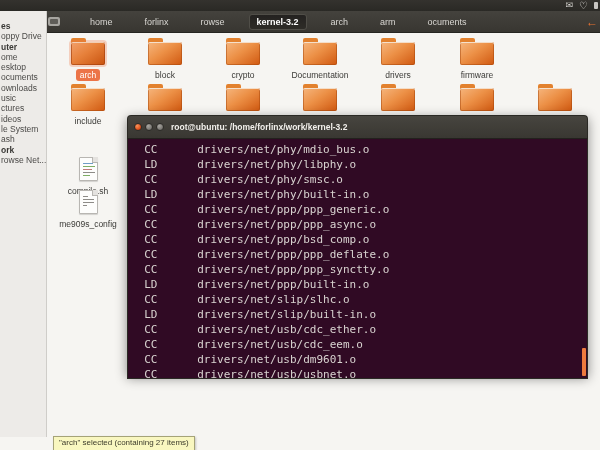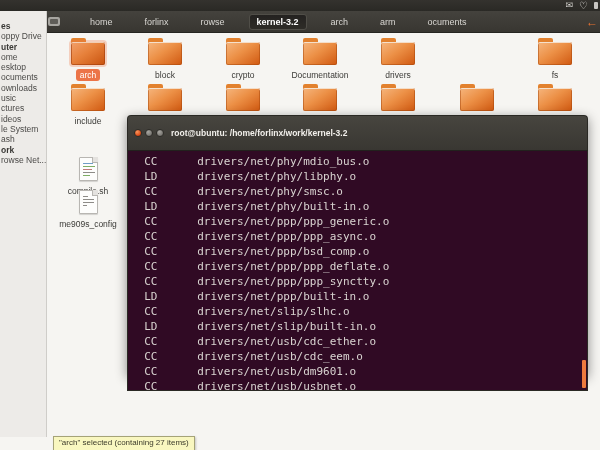--- a/index.html
+++ b/index.html
@@ -55,21 +55,21 @@
   .pagefile { position:relative; width:19px; height:24px; background:#fdfdfc;
     border:1px solid #b8b6b2; border-radius:1px; margin-top:2px;
     box-shadow:0 1px 1px rgba(0,0,0,.15); padding:3px 2px; }
   .pagefile::after { content:""; position:absolute; right:-1px; top:-1px; width:5px; height:5px;
     background:#e4e2df; border-left:1px solid #b8b6b2; border-bottom:1px solid #b8b6b2; }
   .pagefile .ln { height:1px; margin:2px 1px 0 1px; }
 
   
   .terminal { position:absolute; left:127px; top:115px; width:461px; height:260px;
     border-radius:4px 4px 0 0; box-shadow:0 3px 12px rgba(0,0,0,.45); z-index:20; }
-  .titlebar { height:36px; background:linear-gradient(#47453f,#393732);
+  .titlebar { height:24px; background:linear-gradient(#47453f,#393732);
     border:1px solid #2a2924; border-bottom:1px solid #22211d; border-radius:4px 4px 0 0;
     display:flex; align-items:center; position:relative; }
   .winbtns { display:flex; gap:3px; margin-left:6px; }
   .winbtn { width:8px; height:8px; border-radius:50%; }
   .winbtn.close { background:radial-gradient(circle at 35% 30%,#f7965d,#dd4814 70%); border:1px solid #2d2c28; }
   .winbtn.min, .winbtn.max { background:radial-gradient(circle at 35% 30%,#a8a6a1,#75736e 75%); border:1px solid #2d2c28; }
   .title-text { font-size:8.5px; font-weight:bold; color:#f2f0ec; margin-left:7px; white-space:nowrap; }
   .term-body { position:relative; height:240px; background:#300a24;
     border-left:1px solid #2a2924; border-right:1px solid #2a2924; border-bottom:1px solid #2a2924;
     padding:3px 0 0 3px; overflow:hidden; }
@@ -158,26 +158,26 @@
       </div>
     <div class="label">Documentation</div>
   </div>
   <div class="cell" style="left:315px;top:5px;">
     <div class="folder">
         <div class="tab"></div>
         <div class="fbody"></div>
       </div>
     <div class="label">drivers</div>
   </div>
-  <div class="cell" style="left:472px;top:5px;">
-    <div class="folder">
-        <div class="tab"></div>
-        <div class="fbody"></div>
-      </div>
-    <div class="label">fs</div>
+  <div class="cell" style="left:394px;top:5px;">
+    <div class="folder">
+        <div class="tab"></div>
+        <div class="fbody"></div>
+      </div>
+    <div class="label">firmware</div>
   </div>
 
   <div class="cell" style="left:5px;top:51px;">
     <div class="folder">
         <div class="tab"></div>
         <div class="fbody"></div>
       </div>
     <div class="label">include</div>
   </div>
   <div class="cell" style="left:82px;top:51px;">

